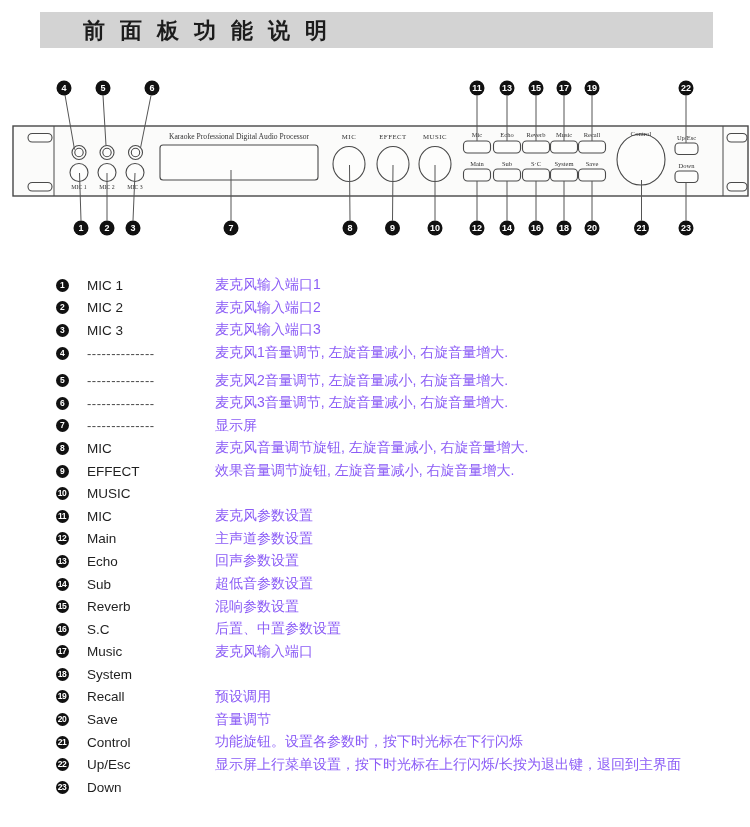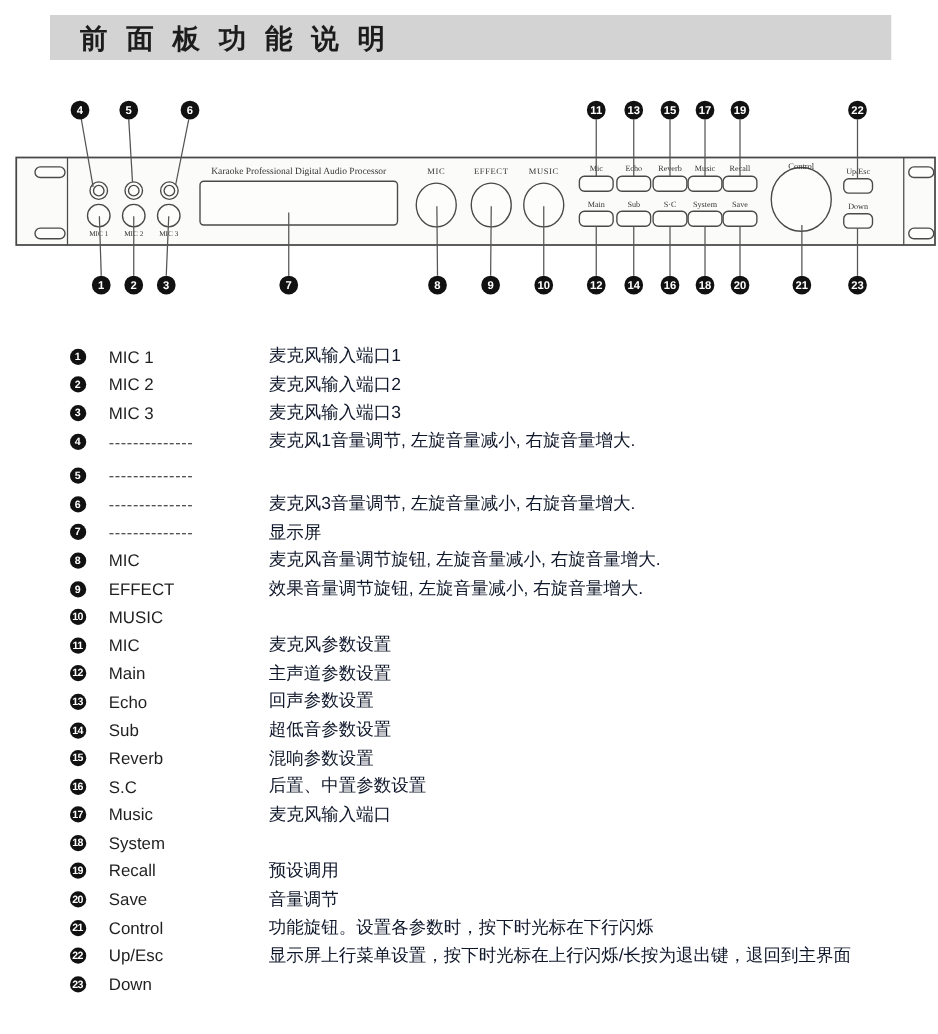--- a/index.html
+++ b/index.html
@@ -7,41 +7,41 @@
     width:750px;height:827px;position:relative;background:#ffffff;
     font-family:"Liberation Sans","DejaVu Sans",sans-serif;
     overflow:hidden;
   }
   
   .title-bar{
     position:absolute;left:40px;top:12px;width:673px;height:36px;
     background:#d3d3d3;
   }
   .title-text{
-    display:block;margin-left:24px;line-height:37px;
+    display:block;margin-left:43px;line-height:37px;
     font-size:22px;font-weight:600;letter-spacing:15px;color:#1c1c1c;
     white-space:nowrap;
   }
   
   .device-wrap{position:absolute;left:0;top:60px;width:750px;height:200px;}
   
   .legend{position:absolute;left:55px;top:274px;width:690px;}
   .lrow{display:flex;align-items:center;height:22.6px;}
   .lrow.gap{margin-top:5px;}
   .lnum{
     flex:0 0 13px;width:13px;height:13px;margin-left:0.5px;border-radius:50%;
     background:#111;color:#fff;font-size:8.5px;font-weight:bold;
     text-align:center;line-height:13.5px;letter-spacing:-0.5px;
   }
   .llabel{
     flex:0 0 128px;margin-left:18.5px;font-size:13.5px;color:#1f1f1f;
     white-space:nowrap;overflow:hidden;
   }
   .llabel.dash{color:#4a4a4a;font-size:13px;letter-spacing:0.5px;}
-  .ldesc{flex:1;font-size:14px;color:#0f172a;white-space:nowrap;}
+  .ldesc{flex:1;font-size:14px;color:#8b5cf6;white-space:nowrap;}
   
   .panel-stroke{fill:#fbfbfa;stroke:#474747;stroke-width:1.4;}
   .part{fill:#fdfdfc;stroke:#4a4a4a;stroke-width:1.1;}
   .thin{stroke:#4a4a4a;stroke-width:1;fill:none;}
   .leader{stroke:#555;stroke-width:1;fill:none;}
   .ptxt{font-family:"Liberation Serif","DejaVu Serif",serif;fill:#333;}
   .callout circle{fill:#111;}
   .callout text{
     font-family:"Liberation Sans","DejaVu Sans",sans-serif;
     font-size:9px;font-weight:bold;fill:#fff;text-anchor:middle;
@@ -264,20 +264,21 @@
       <span class="ldesc">麦克风输入端口3</span>
     </div>
   <div class="lrow">
       <span class="lnum">4</span>
       <span class="llabel dash">--------------</span>
       <span class="ldesc">麦克风1音量调节, 左旋音量减小, 右旋音量增大.</span>
     </div>
   <div class="lrow gap">
       <span class="lnum">5</span>
       <span class="llabel dash">--------------</span>
+      <span class="ldesc">麦克风2音量调节, 左旋音量减小, 右旋音量增大.</span>
     </div>
   <div class="lrow">
       <span class="lnum">6</span>
       <span class="llabel dash">--------------</span>
       <span class="ldesc">麦克风3音量调节, 左旋音量减小, 右旋音量增大.</span>
     </div>
   <div class="lrow">
       <span class="lnum">7</span>
       <span class="llabel dash">--------------</span>
       <span class="ldesc">显示屏</span>

